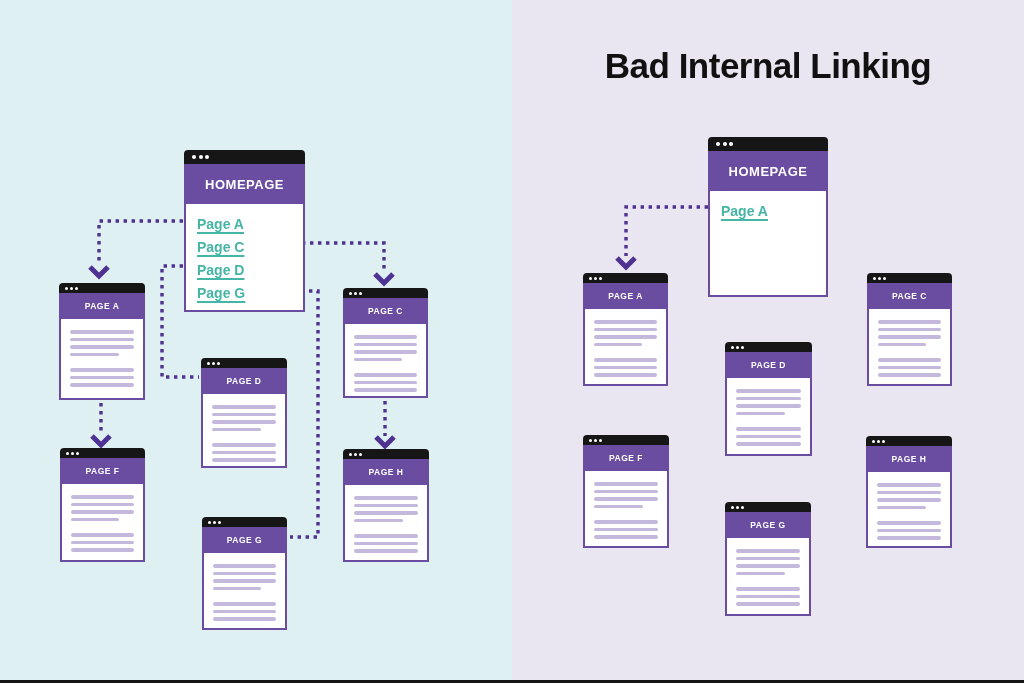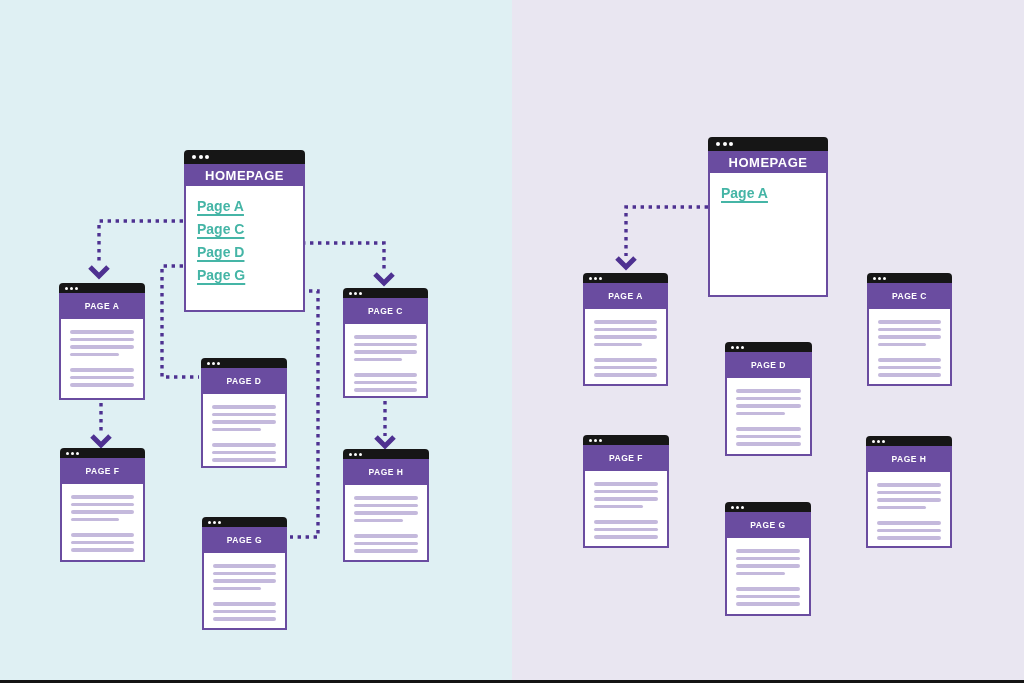--- a/index.html
+++ b/index.html
@@ -30,21 +30,21 @@
   }
   .hp .chrome{height:14px;padding-left:8px;gap:2.5px;}
   .pg .chrome{height:10px;padding-left:6px;gap:2px;}
   .dot{border-radius:50%;background:#fff;display:block;}
   .hp .dot{width:4px;height:4px;}
   .pg .dot{width:3px;height:3px;}
   .titlebar{
     background:var(--accent-purple,#6a4ca0);color:#fff;font-weight:700;
     display:flex;align-items:center;justify-content:center;flex:none;letter-spacing:0.5px;
   }
-  .hp .titlebar{height:22px;font-size:13px;}
+  .hp .titlebar{height:40px;font-size:13px;}
   .pg .titlebar{height:26px;font-size:8.5px;}
   .body{
     flex:1;background:#fff;border:2.5px solid var(--accent-purple,#6a4ca0);
     border-top:none;overflow:hidden;
   }
   .lines{padding:11px 9px 0 9px;}
   .tline{height:3.5px;border-radius:2px;background:var(--line-purple,#c4b9dc);margin-bottom:4px;}
   .lgap{height:8px;}
   .links{padding:9px 0 0 11px;display:block;}
   .links a{
@@ -54,20 +54,21 @@
   }
 </style>
 </head>
 <body>
 
 <div class="stage">
 
   <div class="half good"></div>
   <div class="half bad"></div>
 
+  <h1 class="ptitle t-bad">Bad Internal Linking</h1>
 
   <svg class="overlay" width="1024" height="683" viewBox="0 0 1024 683">
     <g>
       <path class="conn" d="M191 221 H99 V264"></path>
       <path class="ahead" d="M90 267 L99 276 L108 267"></path>
     </g>
     <g>
       <path class="conn" d="M246 243 H384 V272"></path>
       <path class="ahead" d="M375 274 L384 283 L393 274"></path>
     </g>

